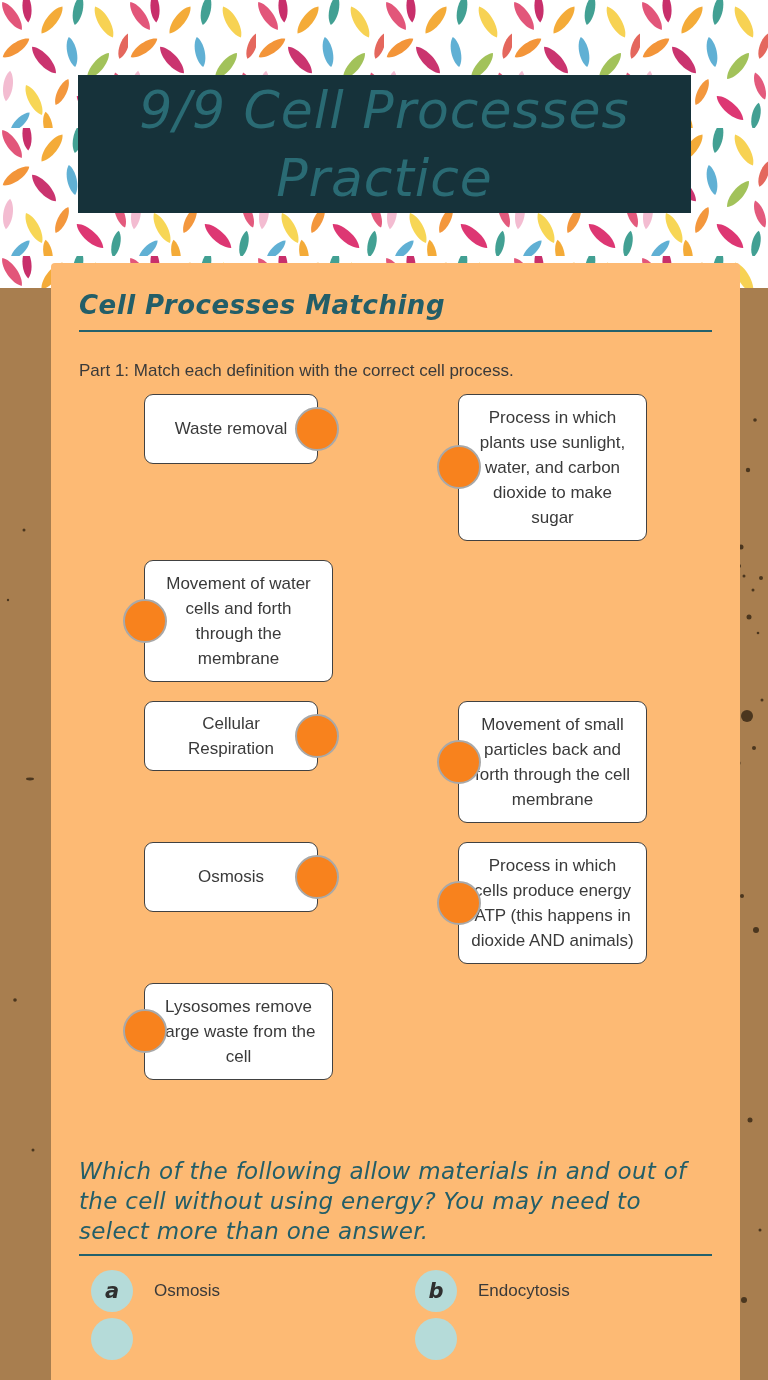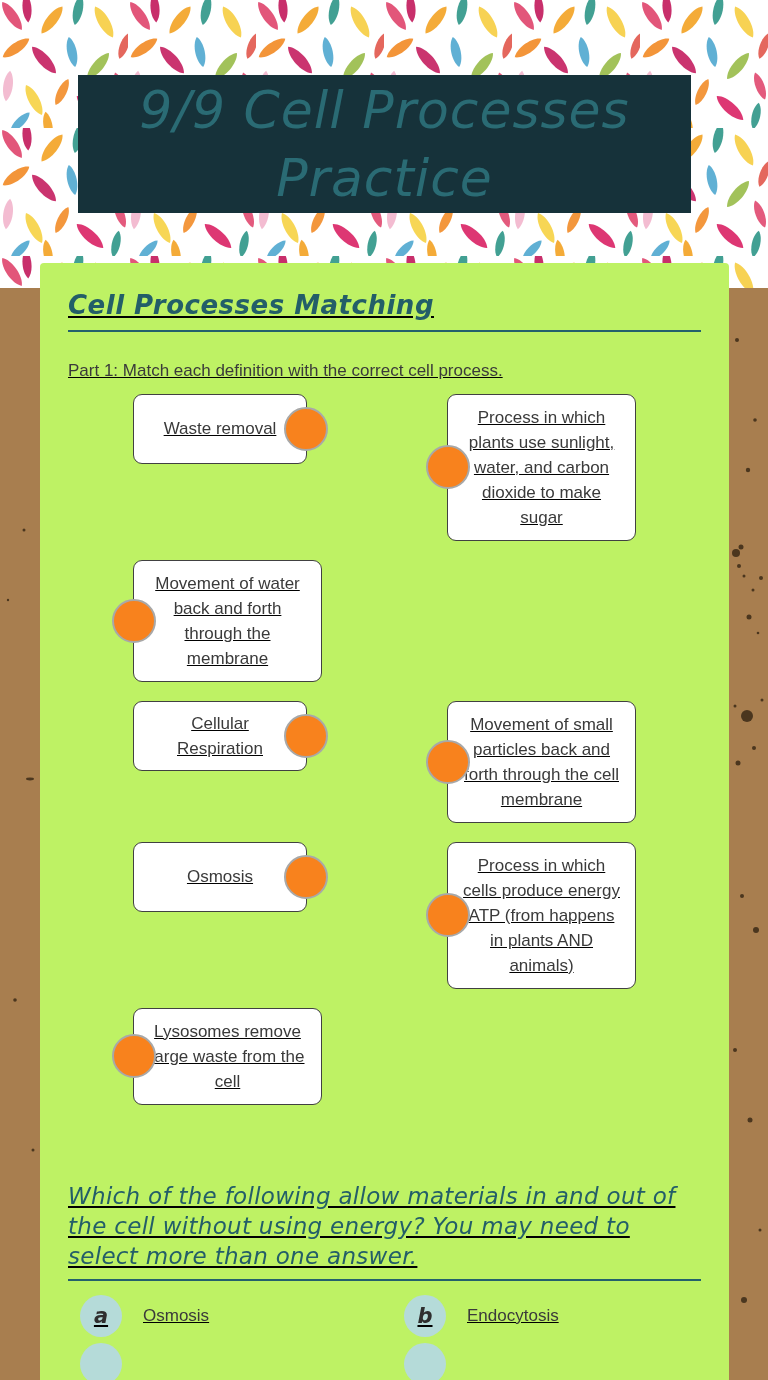--- a/index.html
+++ b/index.html
@@ -42,26 +42,25 @@
     font-family: "DejaVu Sans", cursive;
     font-style: italic;
     font-size: 52px;
     line-height: 68px;
     color: #2a6b74;
     letter-spacing: 1px;
   }
 
   .card {
     position: absolute;
-    top: 263px; left: 40px;
+    top: 263px; left: 51px;
     width: 689px; height: 1117px;
-    background: #bef264;
+    background: #fdba74;
     border-radius: 4px 4px 0 0;
     overflow: hidden;
-    text-decoration: underline;
   }
   .card-inner { padding: 26px 28px 0 28px; }
 
   .section-heading {
     font-family: "DejaVu Sans", cursive;
     font-style: italic;
     font-size: 26px;
     line-height: 1.25;
     color: #235e68;
     letter-spacing: 0.5px;
@@ -240,21 +239,21 @@
       <span class="dot dot-right"></span>
     </div>
     <div class="match-box def-box">
       <span>Process in which plants use sunlight, water, and carbon dioxide to make sugar</span>
       <span class="dot dot-left"></span>
     </div>
   </div>
 
   <div class="match-row">
     <div class="match-box def-box">
-      <span>Movement of water back and forth through the membrane</span>
+      <span>Movement of water cells and forth through the membrane</span>
       <span class="dot dot-left"></span>
     </div>
   </div>
 
   <div class="match-row">
     <div class="match-box term-box">
       <span>Cellular Respiration</span>
       <span class="dot dot-right"></span>
     </div>
     <div class="match-box def-box">
@@ -262,21 +261,21 @@
       <span class="dot dot-left"></span>
     </div>
   </div>
 
   <div class="match-row">
     <div class="match-box term-box">
       <span>Osmosis</span>
       <span class="dot dot-right"></span>
     </div>
     <div class="match-box def-box">
-      <span>Process in which cells produce energy ATP (from happens in plants AND animals)</span>
+      <span>Process in which cells produce energy ATP (this happens in dioxide AND animals)</span>
       <span class="dot dot-left"></span>
     </div>
   </div>
 
   <div class="match-row">
     <div class="match-box def-box">
       <span>Lysosomes remove large waste from the cell</span>
       <span class="dot dot-left"></span>
     </div>
   </div>

